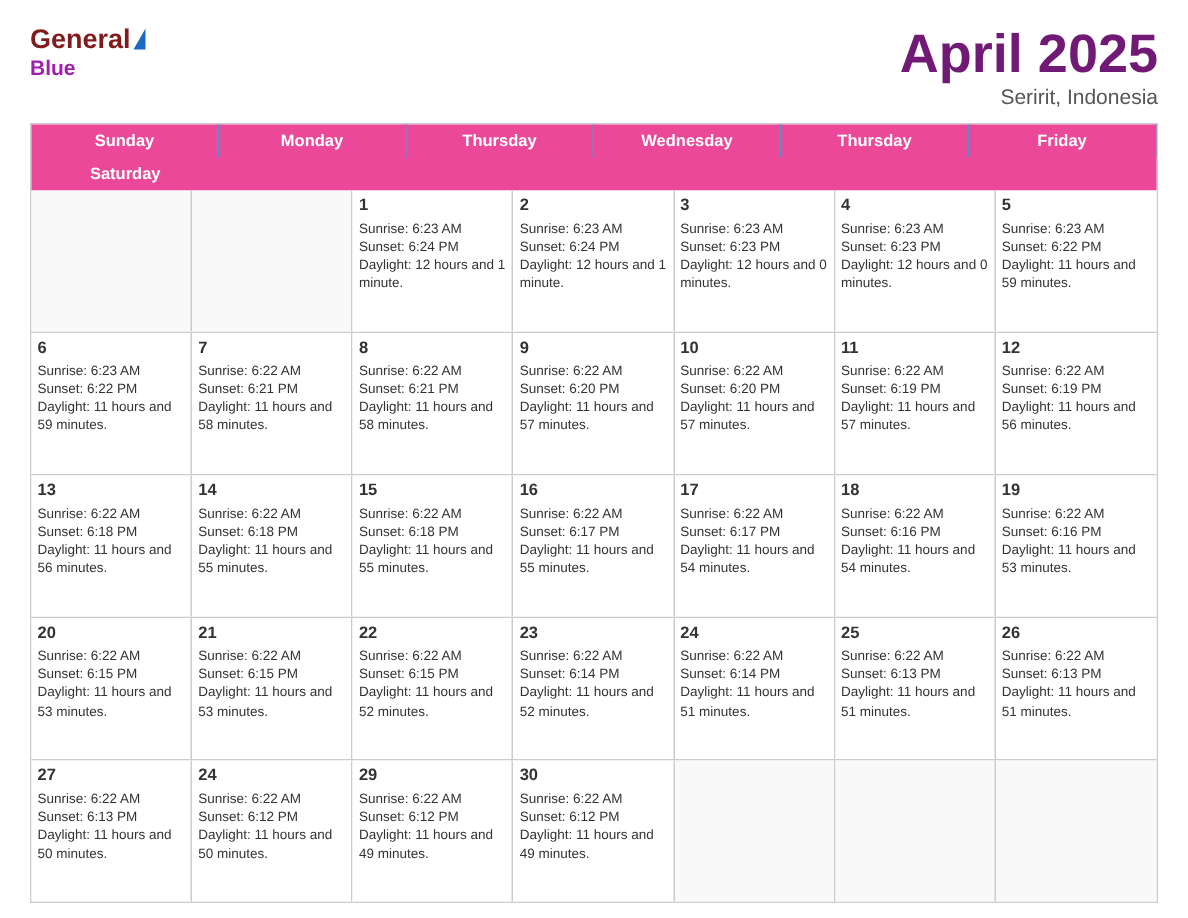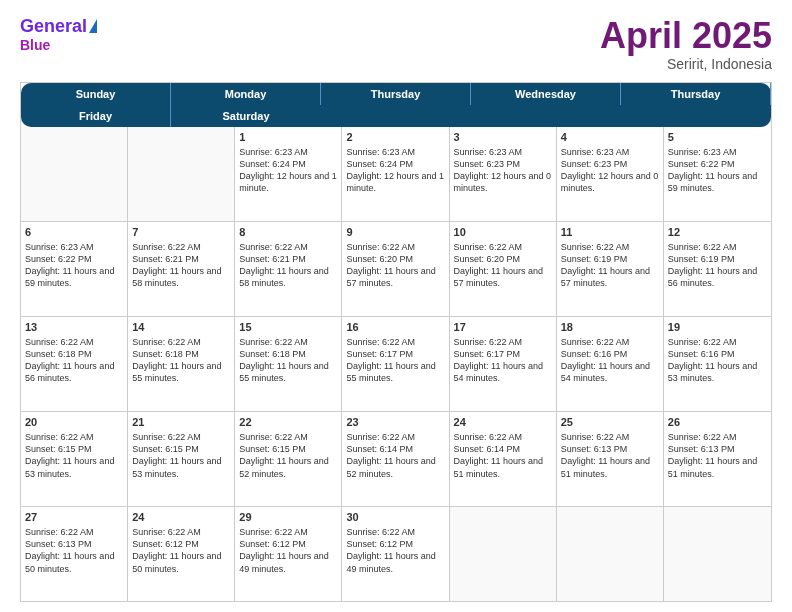--- a/index.html
+++ b/index.html
@@ -28,21 +28,21 @@
       flex-direction: column;
       align-items: flex-start;
     }
     .logo-text {
       display: flex;
       align-items: center;
     }
     .logo-general {
       font-size: 18px;
       font-weight: bold;
-      color: #6d28d9;
+      color: #7f1d1d;
     }
     .logo-blue {
       font-size: 14px;
       font-weight: bold;
       color: #a21caf;
     }
     .logo-triangle {
       width: 0;
       height: 0;
       border-left: 8px solid transparent;
@@ -64,23 +64,22 @@
       color: #555;
     }
     .calendar {
       flex: 1;
       display: flex;
       flex-direction: column;
       border: 1px solid #ccc;
     }
     .cal-header-row {
       display: grid;
-      grid-template-columns: repeat(5, 1fr);
-      background: #0c4a6e;
-      border-radius: 10px;
+      grid-template-columns: repeat(6, 1fr);
+      background: #ec4899;
     }
     .cal-header-cell {
       color: #fff;
       font-size: 11px;
       font-weight: bold;
       text-align: center;
       padding: 5px 2px;
       border-right: 1px solid #5590cc;
     }
     .cal-header-cell:last-child { border-right: none; }

